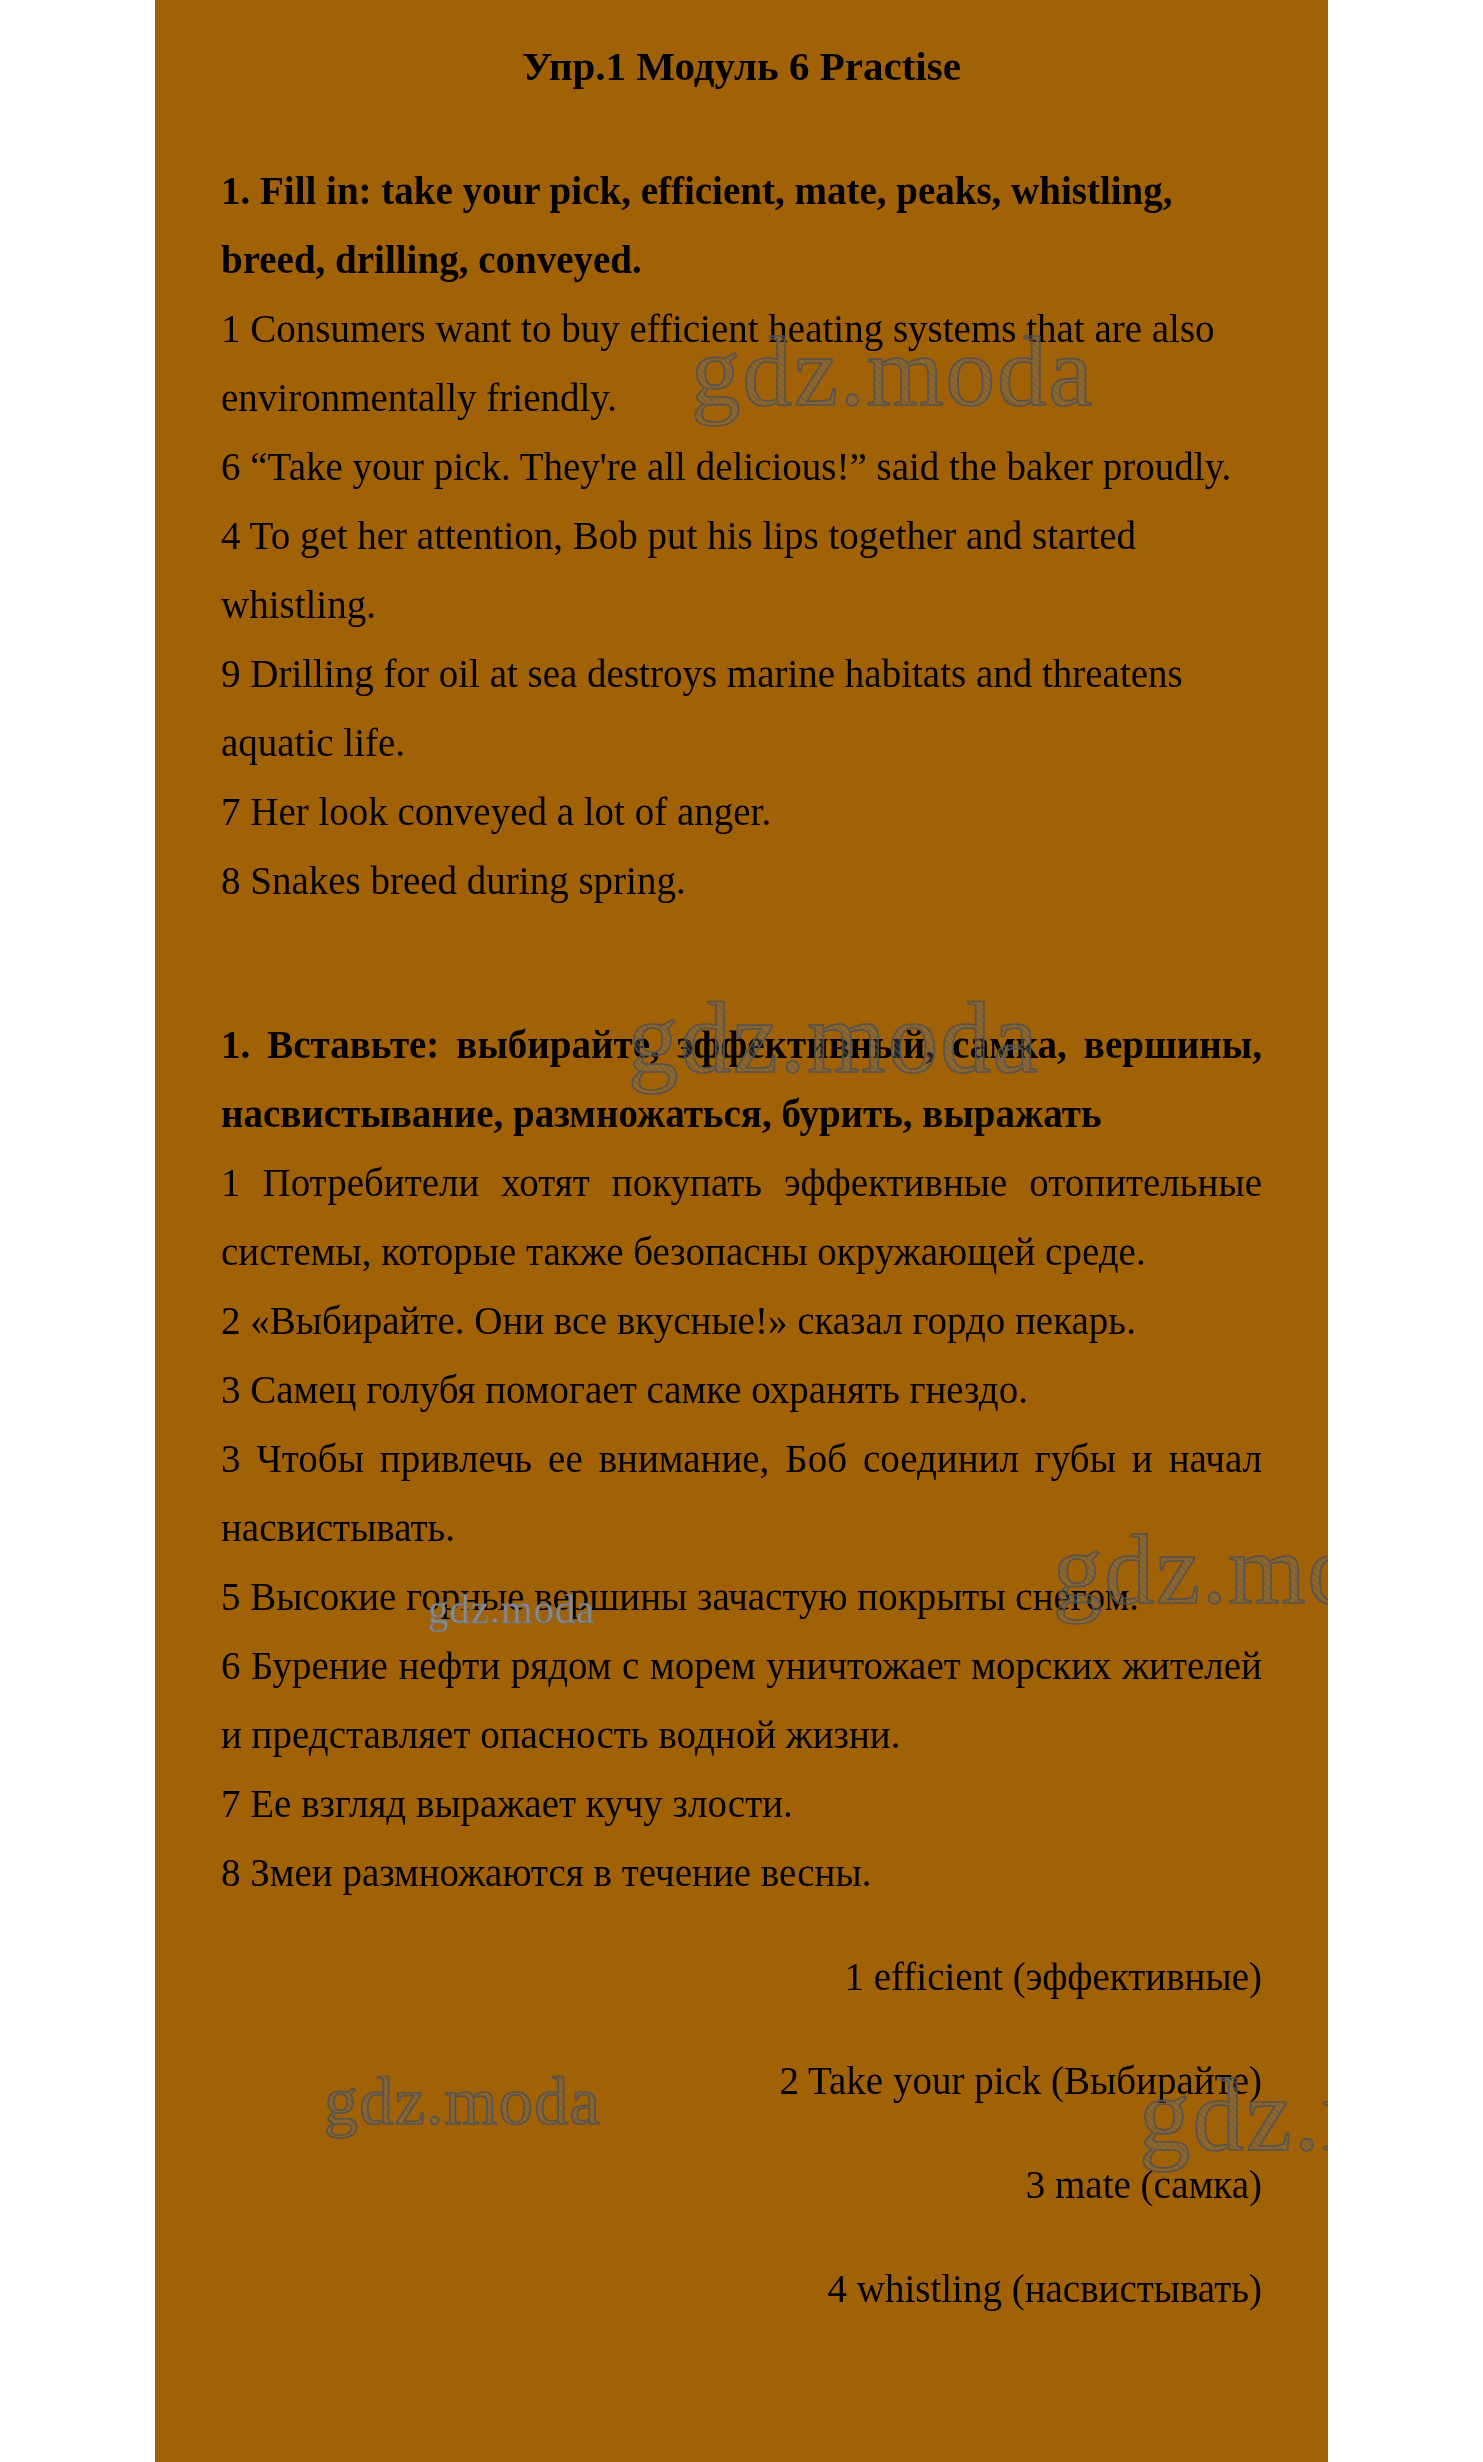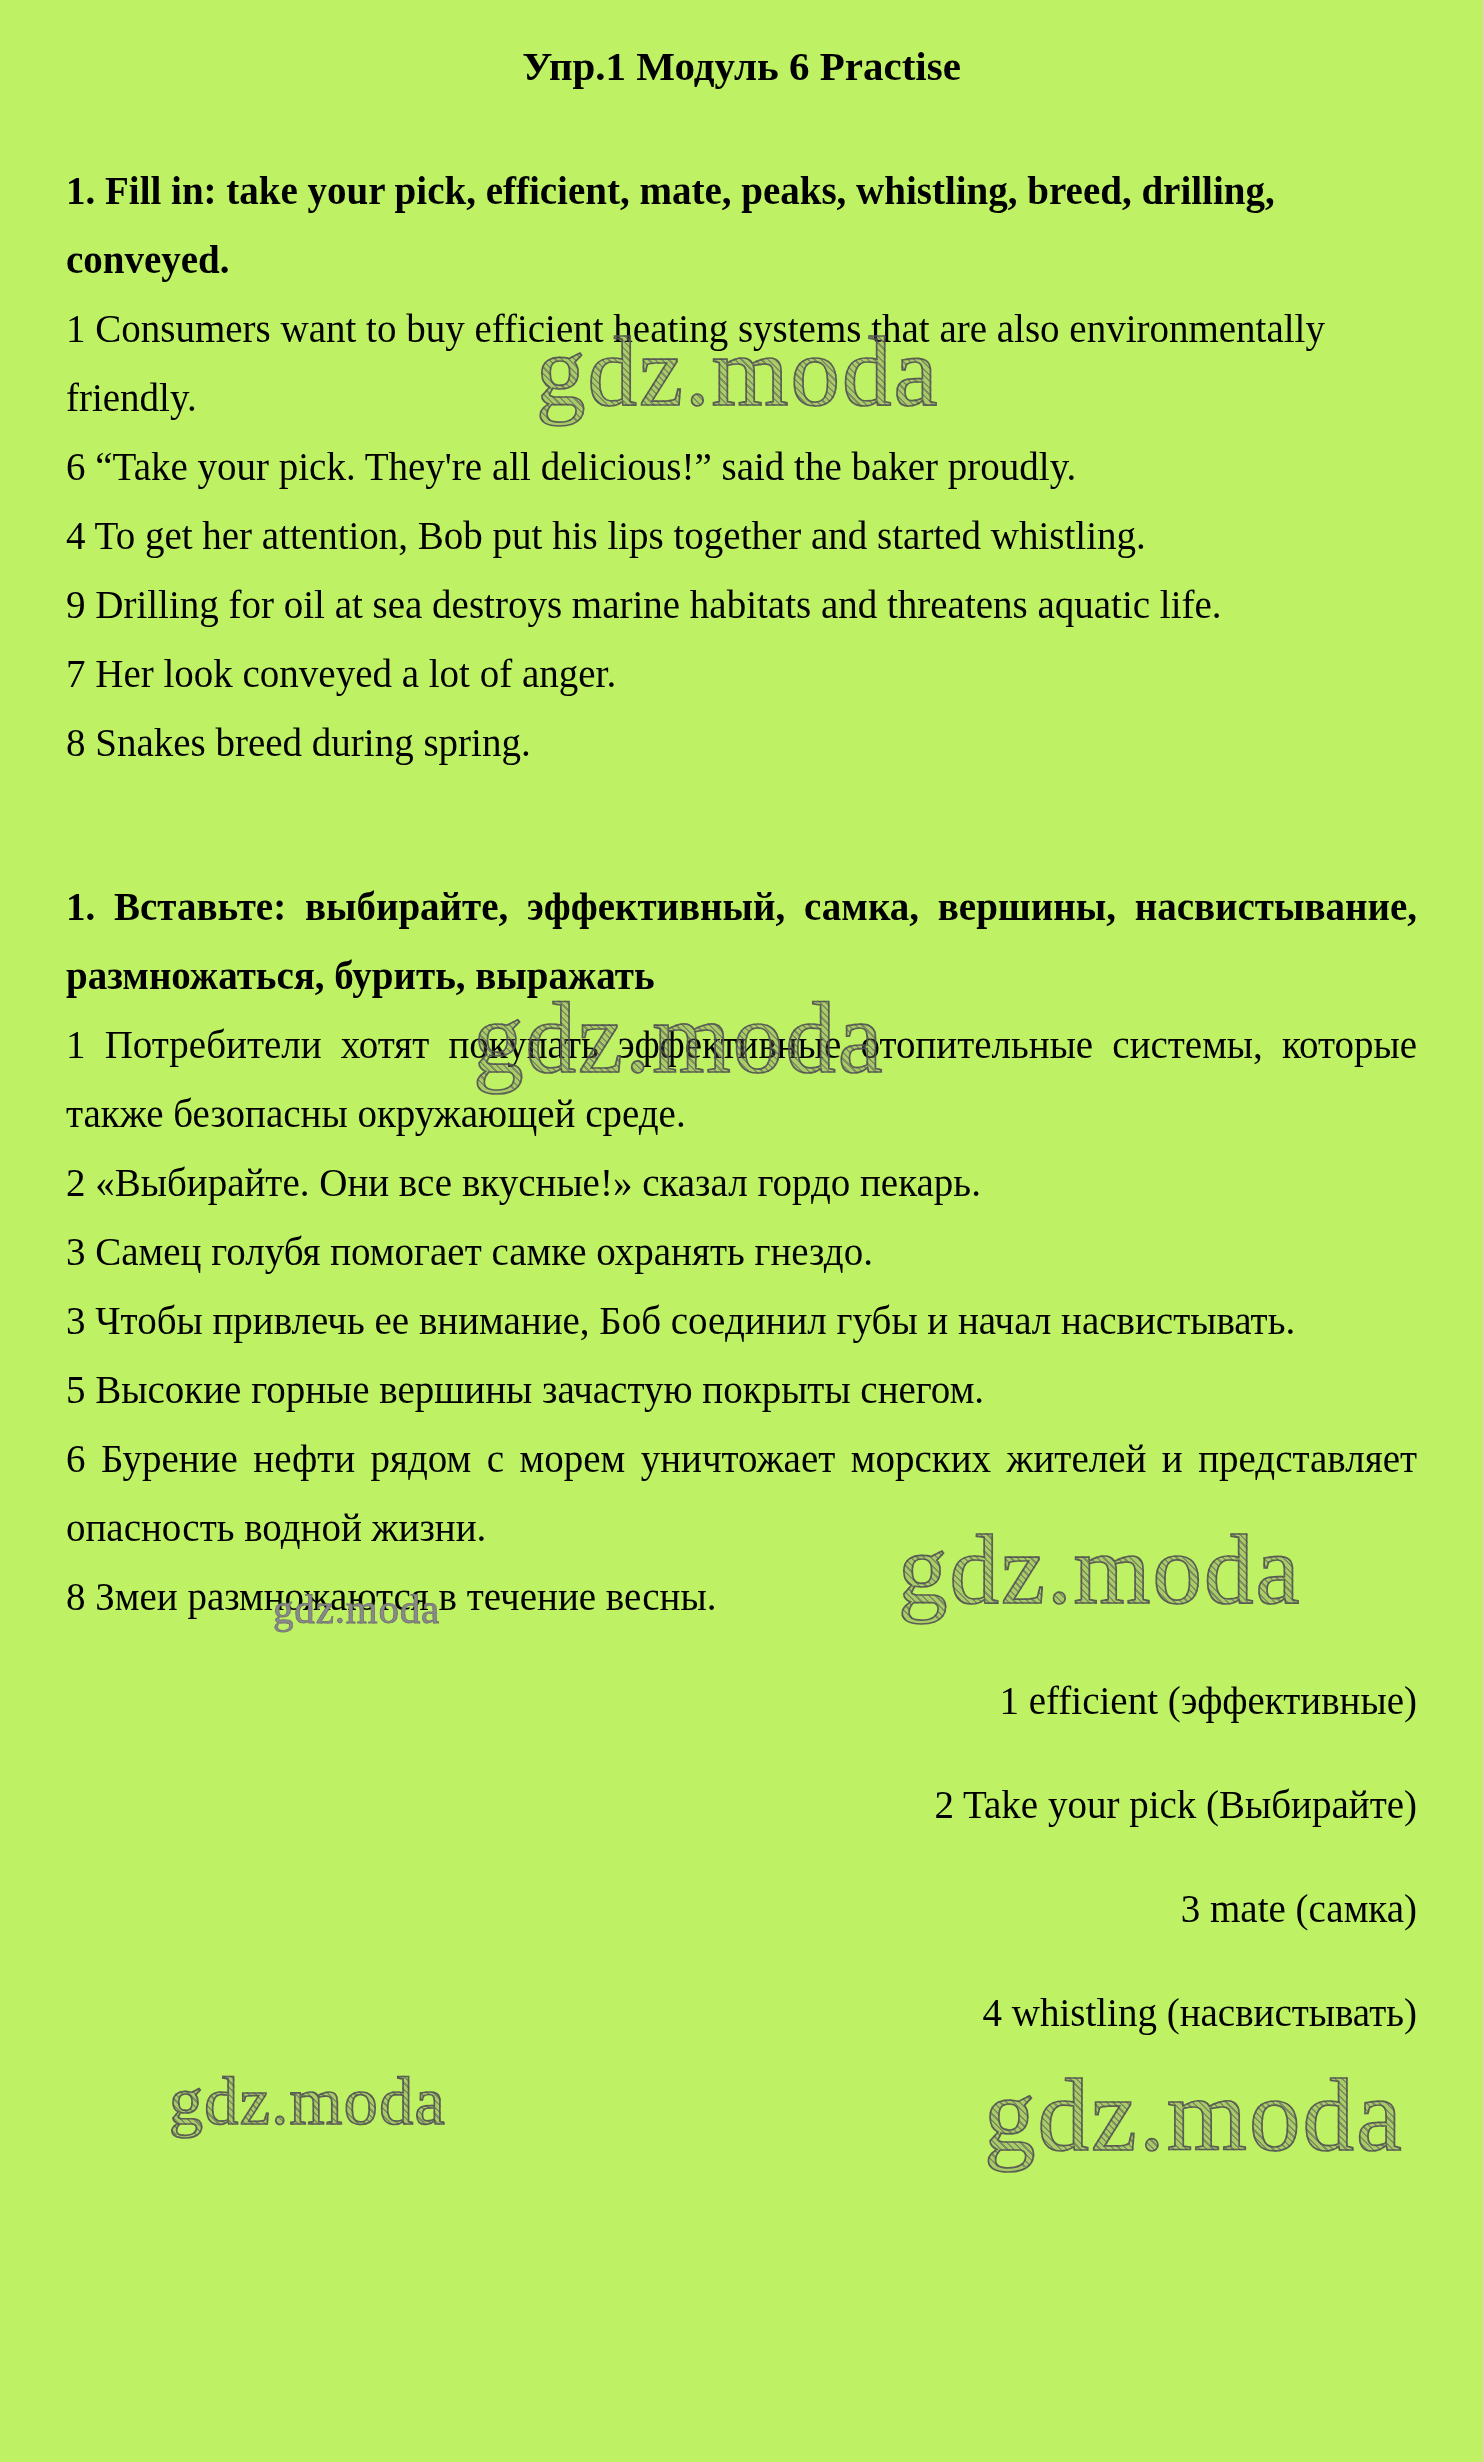--- a/index.html
+++ b/index.html
@@ -1,21 +1,21 @@
 <!DOCTYPE html>
 <html style="font-size:12.6px"><head>
 <meta charset="utf-8">
 <style>
   html,body { margin:0; padding:0; background:#ffffff; }
   .page {
     position: relative;
-    width: 1483px;
+    width: 1173px;
     height: 2462px;
     margin: 0 auto;
-    background: #bef264;
+    background: #a16207;
     box-sizing: border-box;
     padding: 32px 66px 0 66px;
     font-family: "Liberation Serif", serif;
     font-size: 39px;
     line-height: 69px;
     color: #000000;
     overflow: hidden;
   }
   .title {
     margin: 0 0 55px 0;
@@ -75,20 +75,21 @@
 
   <div class="section-gap"></div>
 
   <p class="heading ru">1. Вставьте: выбирайте, эффективный, самка, вершины, насвистывание, размножаться, бурить, выражать</p>
   <p class="line ru">1 Потребители хотят покупать эффективные отопительные системы, которые также безопасны окружающей среде.</p>
   <p class="line ru">2 «Выбирайте. Они все вкусные!» сказал гордо пекарь.</p>
   <p class="line ru">3 Самец голубя помогает самке охранять гнездо.</p>
   <p class="line ru">3 Чтобы привлечь ее внимание, Боб соединил губы и начал насвистывать.</p>
   <p class="line ru">5 Высокие горные вершины зачастую покрыты снегом.</p>
   <p class="line ru">6 Бурение нефти рядом с морем уничтожает морских жителей и представляет опасность водной жизни.</p>
+  <p class="line ru">7 Ее взгляд выражает кучу злости.</p>
   <p class="line ru">8 Змеи размножаются в течение весны.</p>
 
   <p class="vocab">1 efficient (эффективные)</p>
   <p class="vocab">2 Take your pick (Выбирайте)</p>
   <p class="vocab">3 mate (самка)</p>
   <p class="vocab">4 whistling (насвистывать)</p>
 
   <span class="wm wm-a">gdz.moda</span>
   <span class="wm wm-b">gdz.moda</span>
   <span class="wm wm-c">gdz.moda</span>

